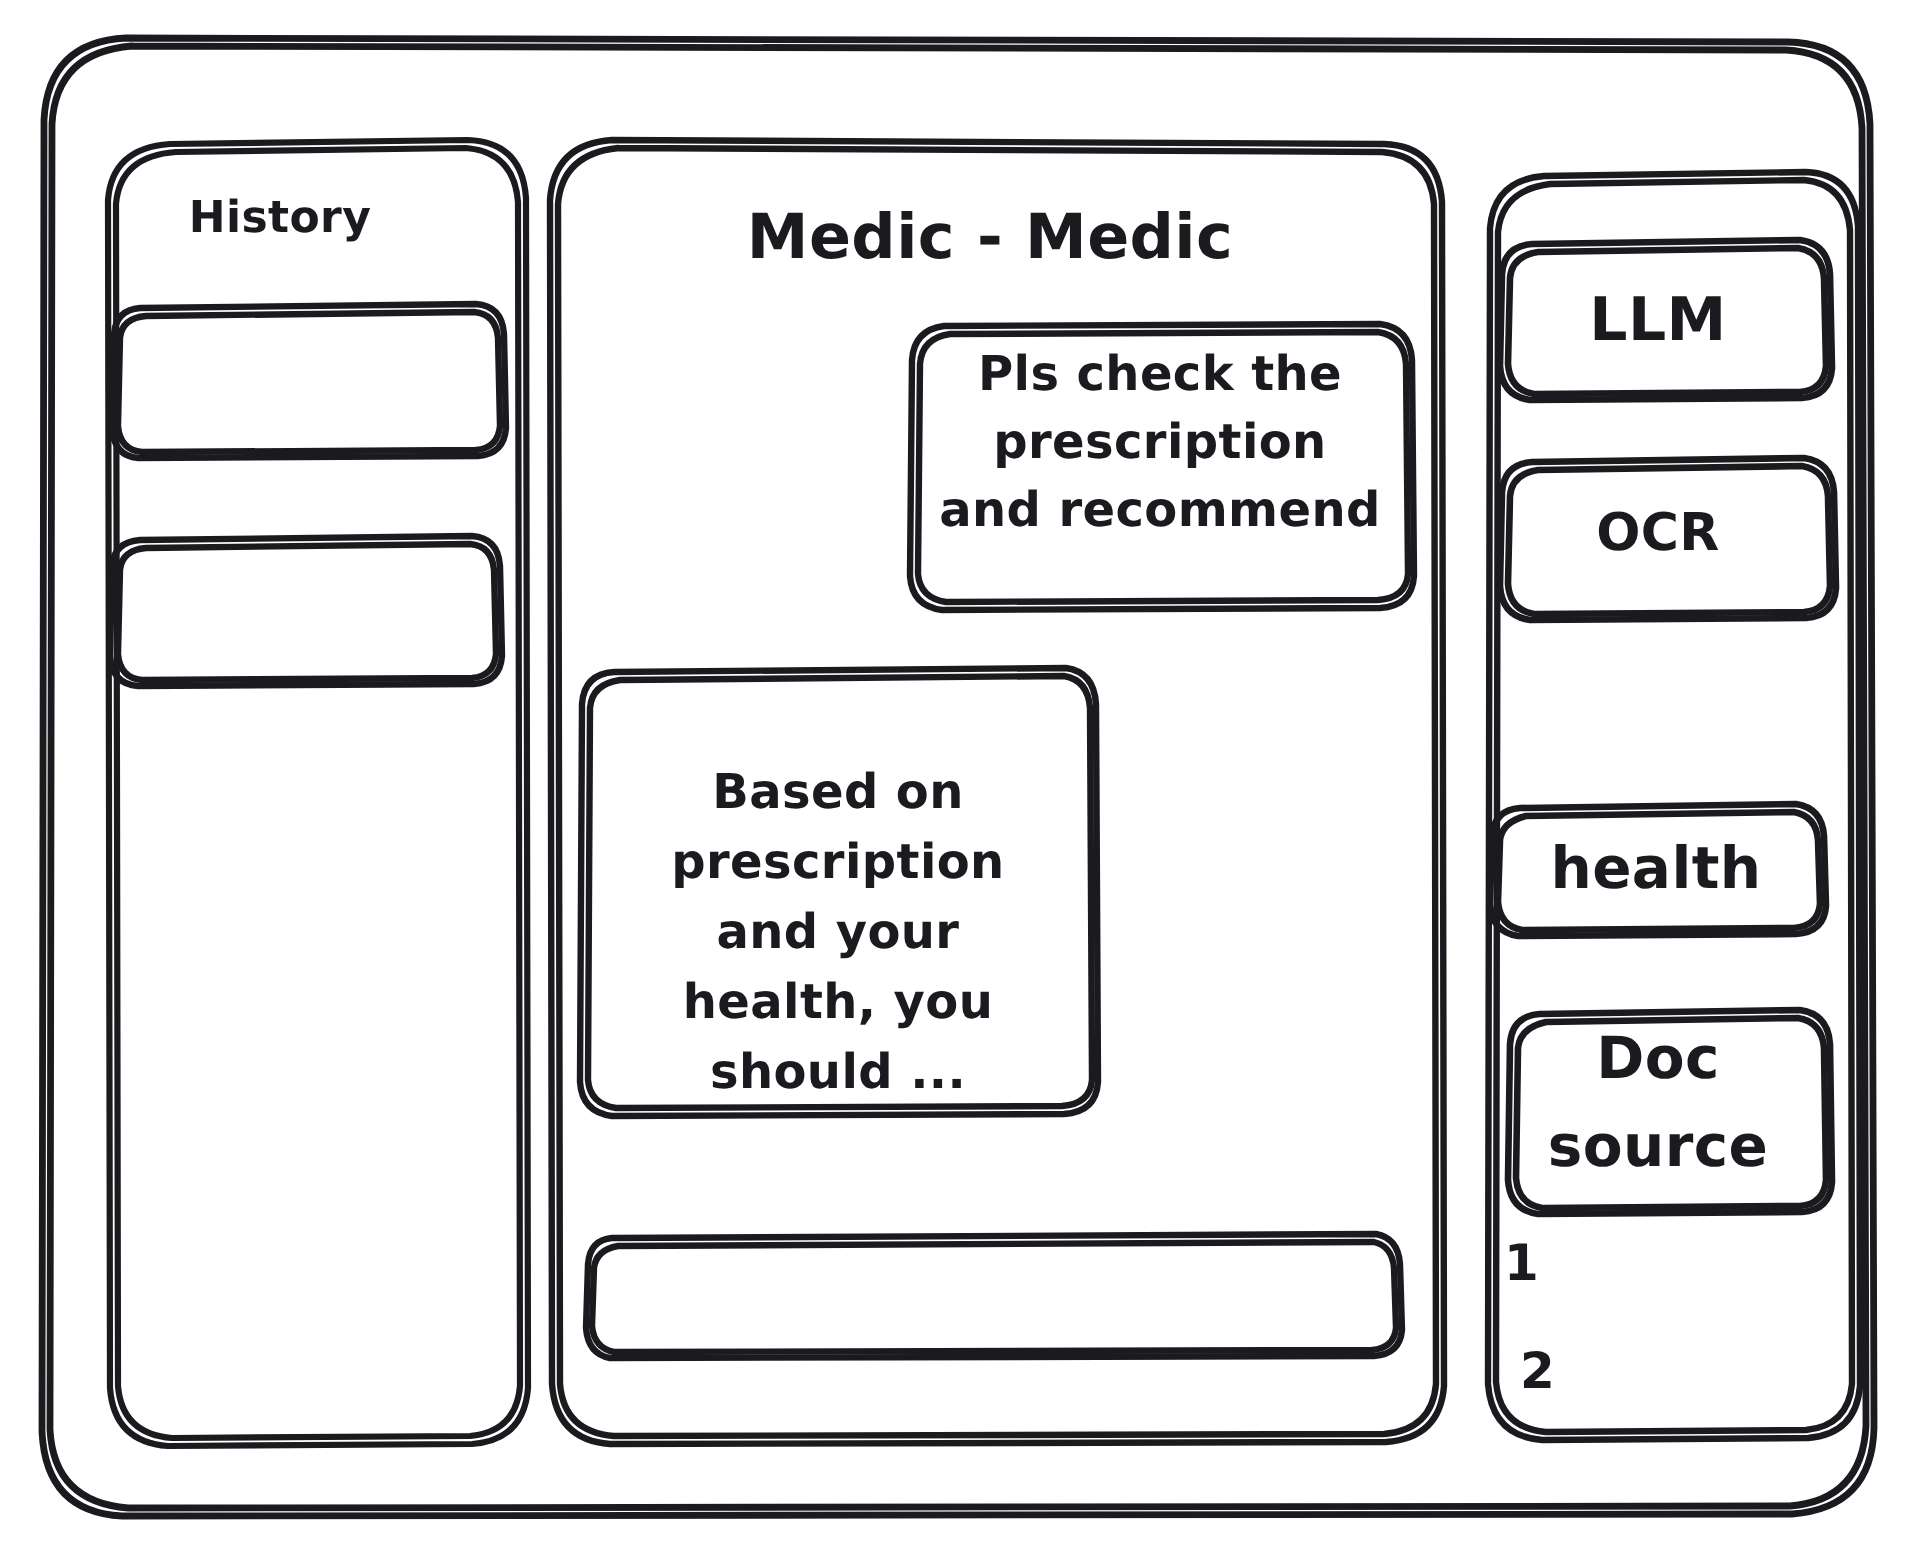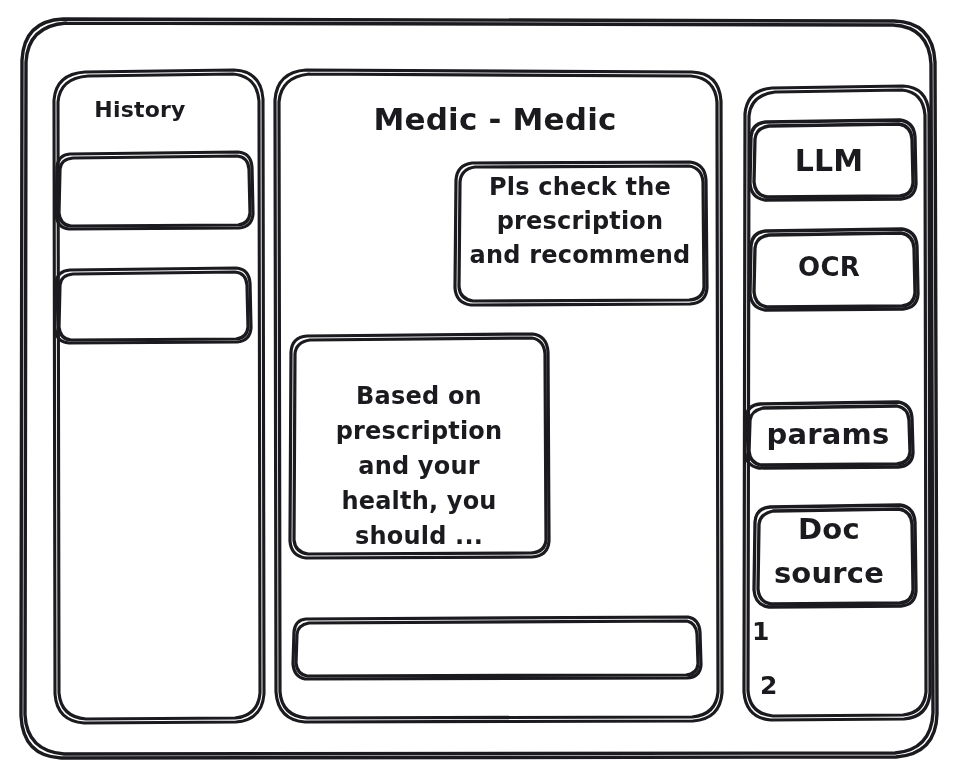--- a/index.html
+++ b/index.html
@@ -185,21 +185,21 @@
   <div class="label" id="agent-msg-text">Based on
 prescription
 and your
 health, you
 should ...</div>
 
   <div class="label" id="tool-llm-label">LLM</div>
 
   <div class="label" id="tool-ocr-label">OCR</div>
 
-  <div class="label" id="tool-params-label">params</div>
+  <div class="label" id="tool-params-label">health</div>
 
   <div class="label" id="doc-source-label">Doc
 source</div>
 
   <div class="label doc-item-num" id="doc-item-1">1</div>
 
   <div class="label doc-item-num" id="doc-item-2">2</div>
 
   <div style="position:absolute;left:56px;top:152px;width:197px;height:77px;"></div>
   <div style="position:absolute;left:55px;top:268px;width:196px;height:75px;"></div>

